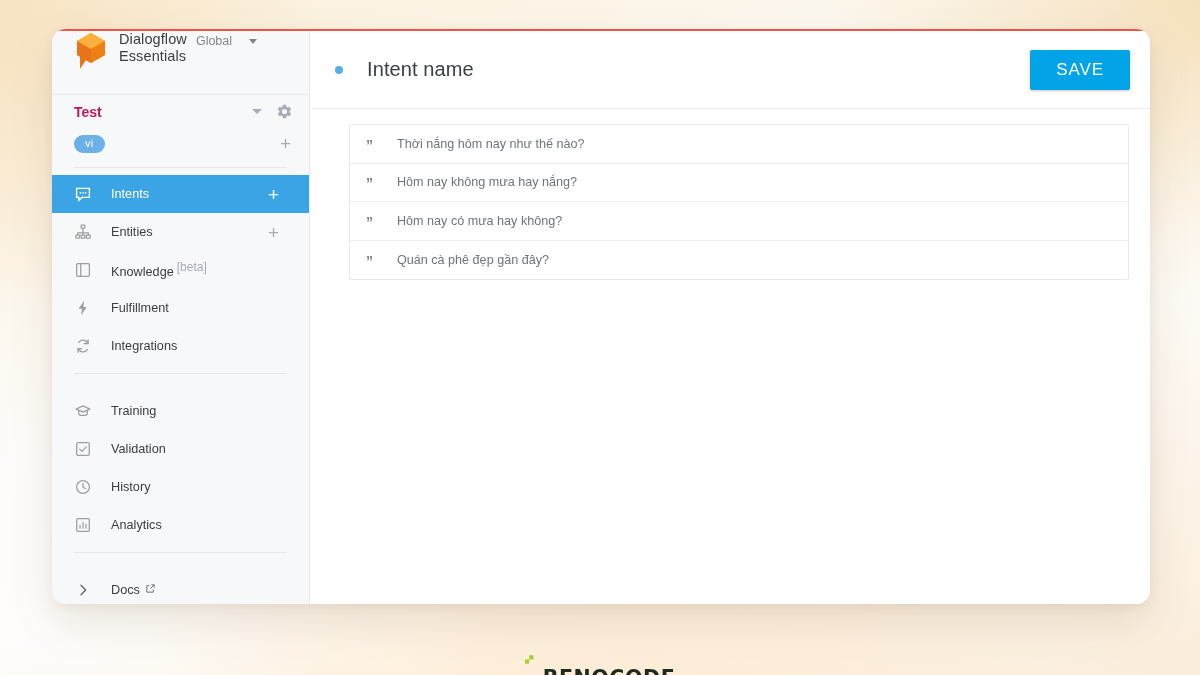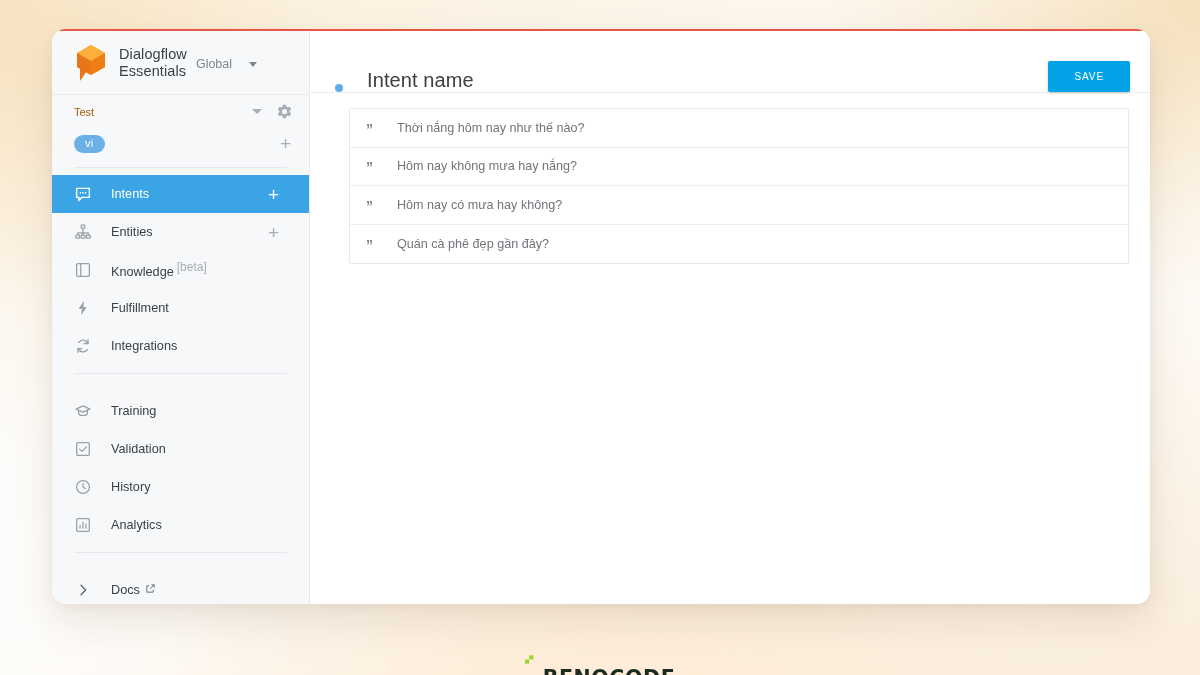--- a/index.html
+++ b/index.html
@@ -47,21 +47,21 @@
     position: absolute;
     left: 0; top: 2px;
     width: 258px;
     height: 573px;
     background: #f7f8f9;
     border-right: 1px solid #e7e9eb;
   }
 
   .brand {
     display: flex;
-    align-items: center;
+    align-items: flex-start;
     height: 64px;
     padding: 0 0 0 22px;
     border-bottom: 1px solid #e9ebed;
   }
   .brand-logo { width: 34px; height: 40px; flex: 0 0 34px; }
   .brand-text {
     margin-left: 11px;
     font-size: 14.5px;
     line-height: 16.5px;
     color: #3c4043;
@@ -84,22 +84,23 @@
   }
 
   .agent-row {
     display: flex;
     align-items: center;
     height: 33px;
     padding: 0 16px 0 22px;
   }
   .agent-name {
     flex: 1;
-    font-size: 11px;
-    color: #a16207;
+    font-size: 14px;
+    color: #be185d;
+    font-weight: bold;
   }
   .agent-caret {
     width: 0; height: 0;
     border-left: 5px solid transparent;
     border-right: 5px solid transparent;
     border-top: 5.5px solid #a8adb8;
     margin-right: 14px;
   }
   .gear-icon { width: 17px; height: 17px; }
 
@@ -172,42 +173,42 @@
   
   .main {
     position: absolute;
     left: 259px; top: 2px;
     width: 839px;
     height: 573px;
     background: #ffffff;
   }
   .main-header {
     display: flex;
-    align-items: flex-end;
-    height: 62px;
+    align-items: center;
+    height: 78px;
     border-bottom: 1px solid #eceef0;
     padding: 0 20px 0 24px;
   }
   .intent-dot {
     width: 8px; height: 8px;
     border-radius: 50%;
     background: #5aaceb;
     flex: 0 0 8px;
   }
   .intent-title {
     margin-left: 24px;
     font-size: 20px;
     color: #3c4043;
     flex: 1;
     letter-spacing: .1px;
   }
   .save-button {
     background: #03a3e7;
     color: #ffffff;
-    font-size: 10px;
+    font-size: 17px;
     letter-spacing: .9px;
     padding: 10px 26px;
     border: none;
     border-radius: 2px;
     box-shadow: 0 1px 3px rgba(0,0,0,0.22);
     cursor: pointer;
     font-family: "Liberation Sans", sans-serif;
   }
 
   .phrase-list {

